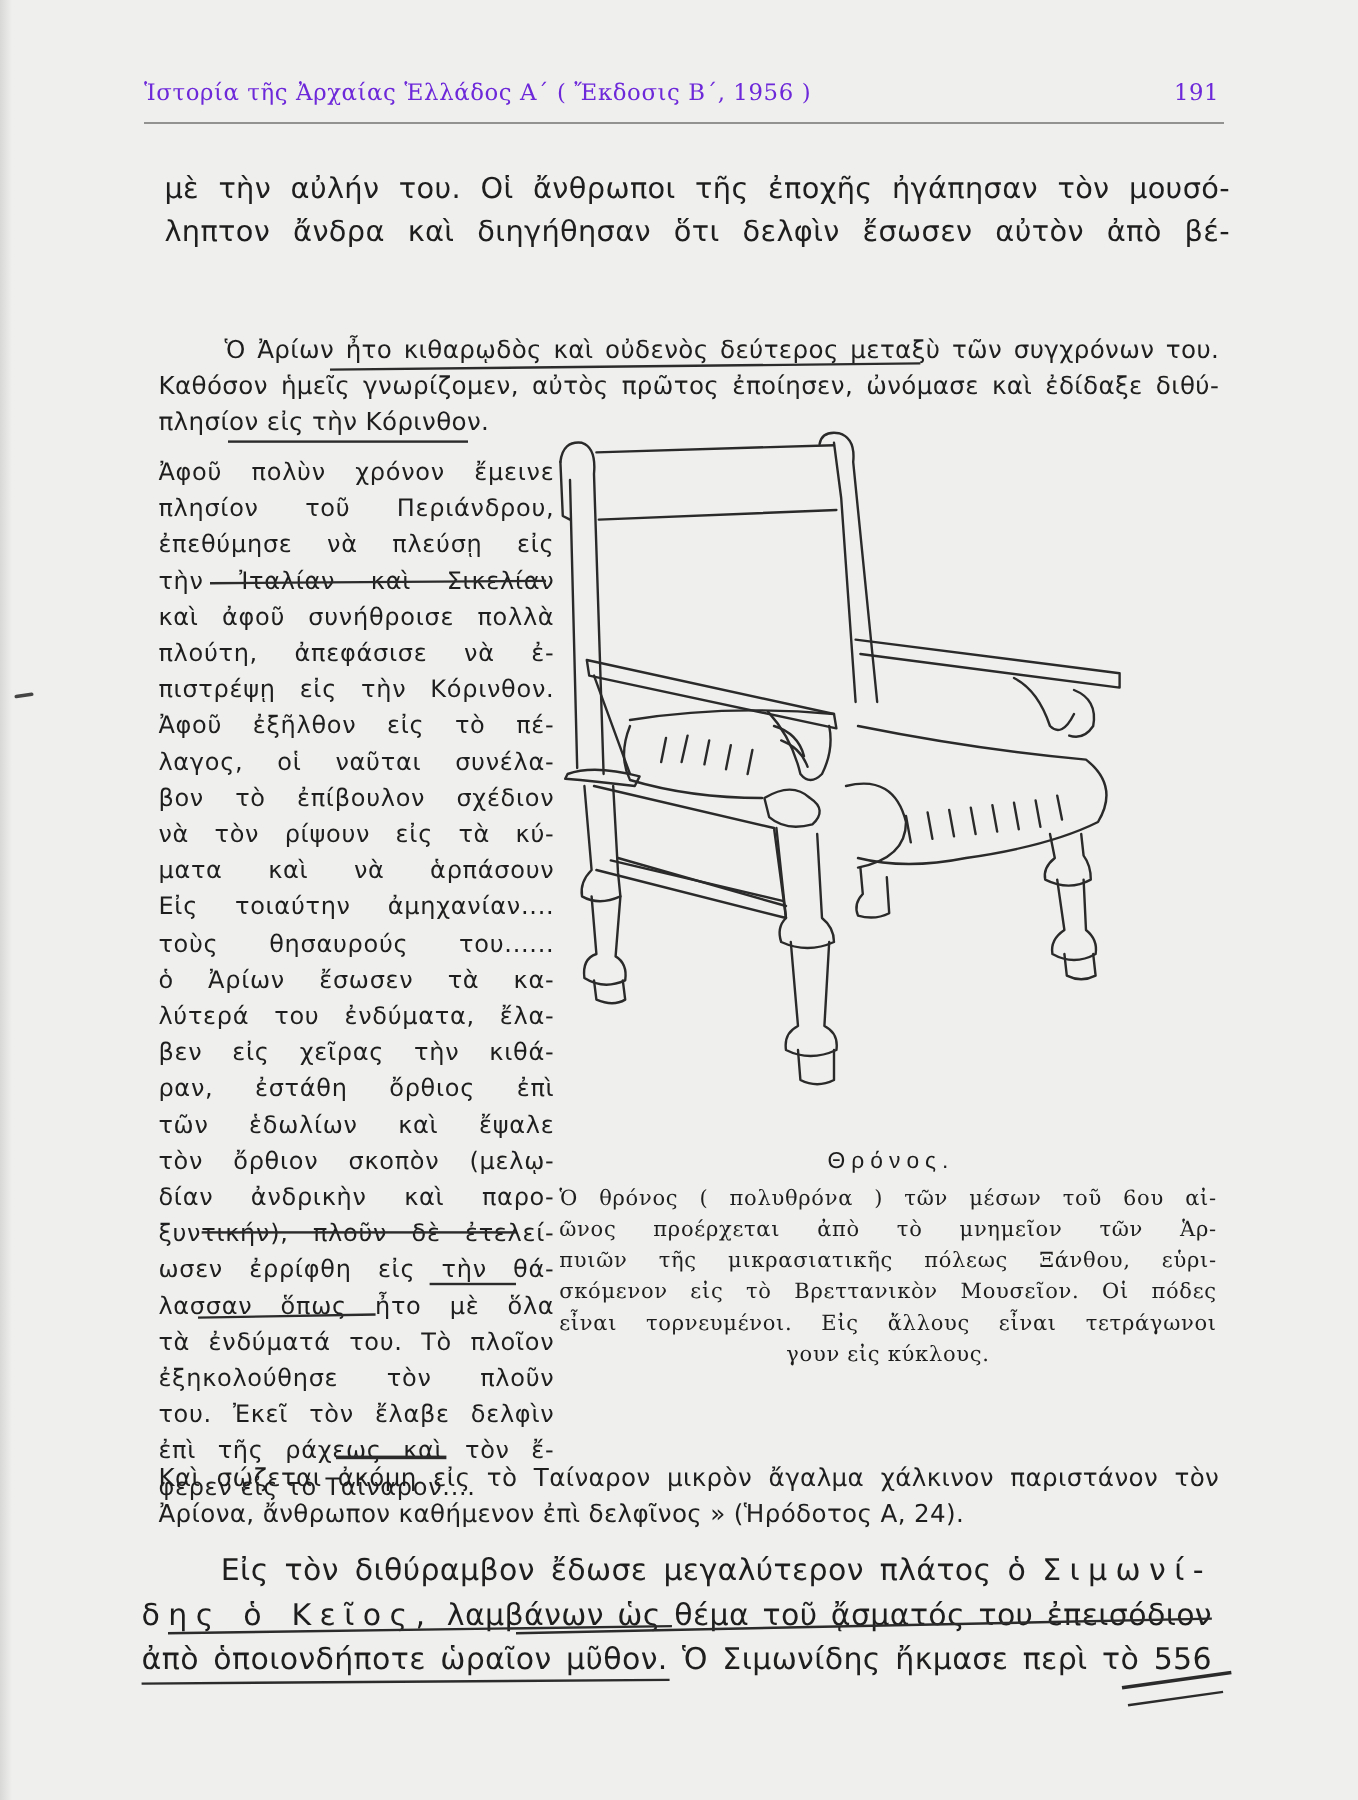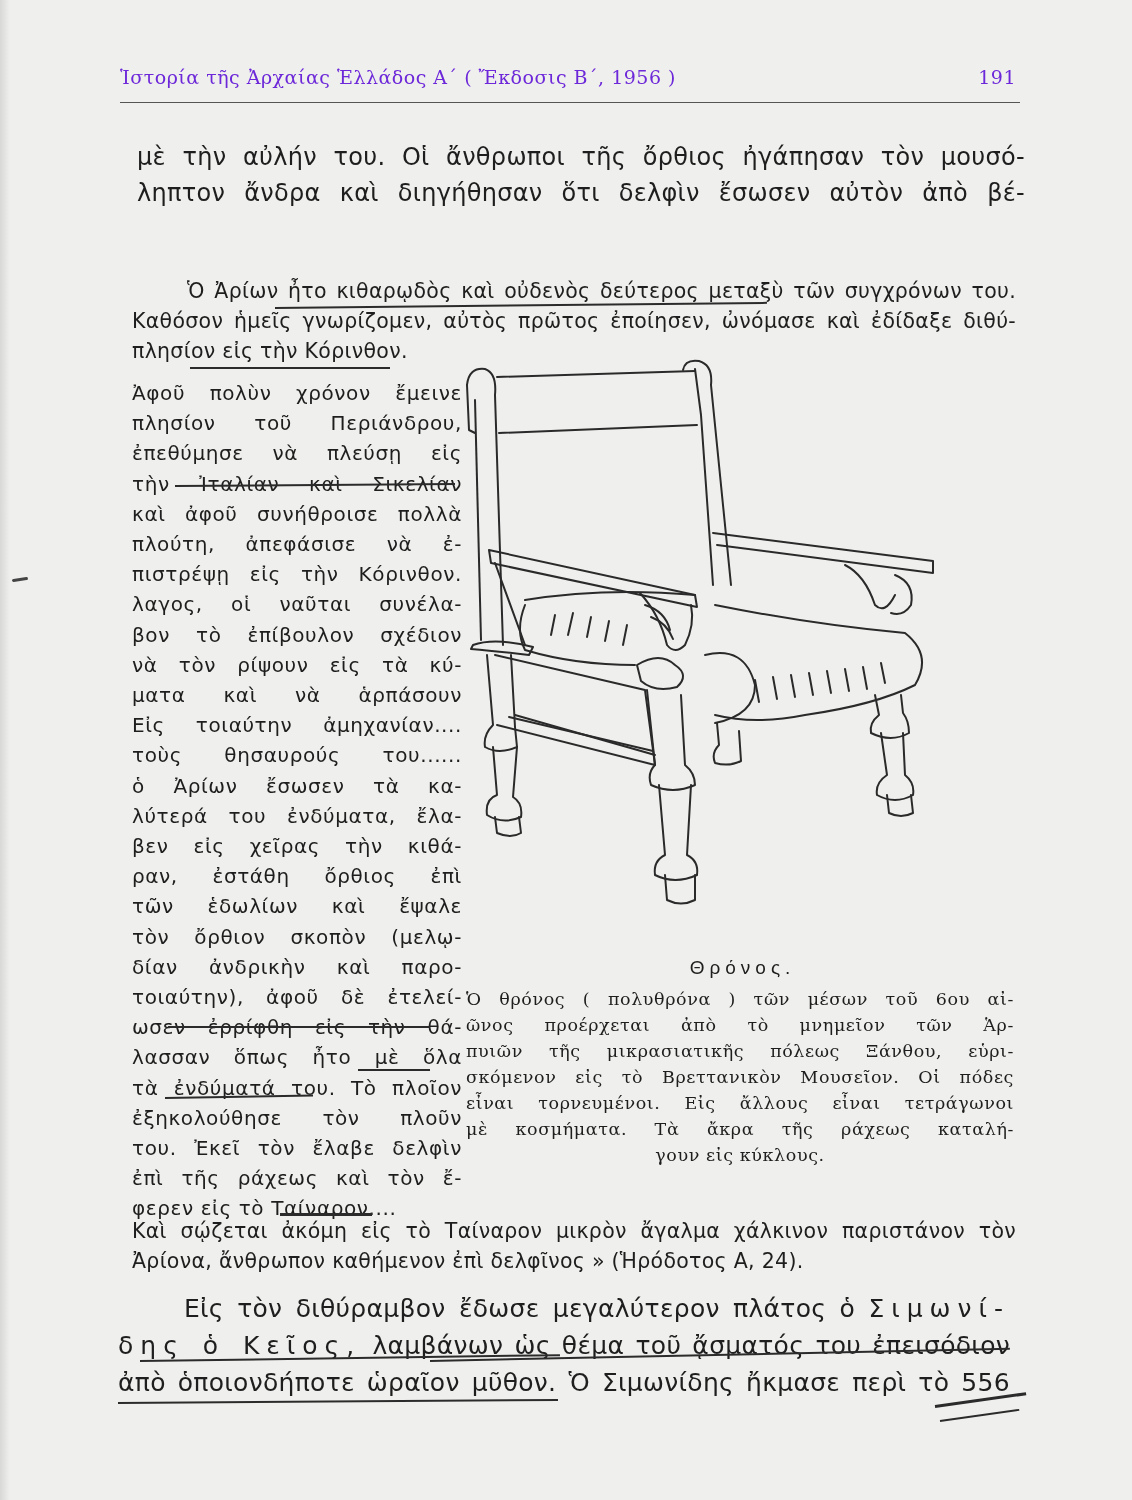--- a/index.html
+++ b/index.html
@@ -56,52 +56,53 @@
 <div class="page-edge"></div>
 <div class="margin-mark"></div>
 
 <div class="running-head">
   <span>Ἱστορία τῆς Ἀρχαίας Ἑλλάδος Α΄ ( Ἔκδοσις Β΄, 1956 )</span>
   <span class="page-num">191</span>
 </div>
 <div class="head-rule"></div>
 
 <div class="para" id="p1">
-  <span class="line justify">μὲ τὴν αὐλήν του. Οἱ ἄνθρωποι τῆς ὄρθιος ἠγάπησαν τὸν μουσό-</span>
+  <span class="line justify">μὲ τὴν αὐλήν του. Οἱ ἄνθρωποι τῆς ἐποχῆς ἠγάπησαν τὸν μουσό-</span>
   <span class="line justify">ληπτον ἄνδρα καὶ διηγήθησαν ὅτι δελφὶν ἔσωσεν αὐτὸν ἀπὸ βέ-</span>
 </div>
 
 <div class="para" id="p2">
   <span class="line justify indent">Ὁ Ἀρίων ἦτο κιθαρῳδὸς καὶ οὐδενὸς δεύτερος μεταξὺ τῶν συγχρόνων του.</span>
   <span class="line justify">Καθόσον ἡμεῖς γνωρίζομεν, αὐτὸς πρῶτος ἐποίησεν, ὠνόμασε καὶ ἐδίδαξε διθύ-</span>
   <span class="line">πλησίον εἰς τὴν Κόρινθον.</span>
 </div>
 
 <div class="para" id="col">
     <span class="line justify">Ἀφοῦ πολὺν χρόνον ἔμεινε</span>
     <span class="line justify">πλησίον τοῦ Περιάνδρου,</span>
     <span class="line justify">ἐπεθύμησε νὰ πλεύσῃ εἰς</span>
     <span class="line justify">τὴν Ἰταλίαν καὶ Σικελίαν</span>
     <span class="line justify">καὶ ἀφοῦ συνήθροισε πολλὰ</span>
     <span class="line justify">πλούτη, ἀπεφάσισε νὰ ἐ-</span>
     <span class="line justify">πιστρέψῃ εἰς τὴν Κόρινθον.</span>
+    <span class="line justify">Ἀφοῦ ἐξῆλθον εἰς τὸ πέ-</span>
     <span class="line justify">λαγος, οἱ ναῦται συνέλα-</span>
     <span class="line justify">βον τὸ ἐπίβουλον σχέδιον</span>
     <span class="line justify">νὰ τὸν ρίψουν εἰς τὰ κύ-</span>
     <span class="line justify">ματα καὶ νὰ ἁρπάσουν</span>
     <span class="line justify">Εἰς τοιαύτην ἀμηχανίαν....</span>
     <span class="line justify">τοὺς θησαυρούς του......</span>
     <span class="line justify">ὁ Ἀρίων ἔσωσεν τὰ κα-</span>
     <span class="line justify">λύτερά του ἐνδύματα, ἔλα-</span>
     <span class="line justify">βεν εἰς χεῖρας τὴν κιθά-</span>
     <span class="line justify">ραν, ἐστάθη ὄρθιος ἐπὶ</span>
     <span class="line justify">τῶν ἑδωλίων καὶ ἔψαλε</span>
     <span class="line justify">τὸν ὄρθιον σκοπὸν (μελῳ-</span>
     <span class="line justify">δίαν ἀνδρικὴν καὶ παρο-</span>
-    <span class="line justify">τοιαύτην), ἀφοῦ δὲ ἐτελεί-</span>
+    <span class="line justify">ξυντικήν), πλοῦν δὲ ἐτελεί-</span>
     <span class="line justify">ωσεν ἐρρίφθη εἰς τὴν θά-</span>
     <span class="line justify">λασσαν ὅπως ἦτο μὲ ὅλα</span>
     <span class="line justify">τὰ ἐνδύματά του. Τὸ πλοῖον</span>
     <span class="line justify">ἐξηκολούθησε τὸν πλοῦν</span>
     <span class="line justify">του. Ἐκεῖ τὸν ἔλαβε δελφὶν</span>
     <span class="line justify">ἐπὶ τῆς ράχεως καὶ τὸν ἔ-</span>
     <span class="line">φερεν εἰς τὸ Ταίναρον....</span>
   </div>
 
 <svg class="chair" viewBox="0 0 560 600" fill="none" stroke="#2a2a2a" stroke-width="2" stroke-linecap="round" stroke-linejoin="round">
@@ -156,21 +157,20 @@
   </g>
 </svg>
 
 <div class="caption-title">Θρόνος.</div>
 <div class="caption" id="cap">
     <span class="line justify">Ὁ θρόνος ( πολυθρόνα ) τῶν μέσων τοῦ 6ου αἰ-</span>
     <span class="line justify">ῶνος προέρχεται ἀπὸ τὸ μνημεῖον τῶν Ἁρ-</span>
     <span class="line justify">πυιῶν τῆς μικρασιατικῆς πόλεως Ξάνθου, εὑρι-</span>
     <span class="line justify">σκόμενον εἰς τὸ Βρεττανικὸν Μουσεῖον. Οἱ πόδες</span>
     <span class="line justify">εἶναι τορνευμένοι. Εἰς ἄλλους εἶναι τετράγωνοι</span>
-    <span class="line justify">μὲ κοσμήματα. Τὰ ἄκρα τῆς ράχεως καταλή-</span>
     <span class="line last">γουν εἰς κύκλους.</span>
   </div>
 
 <div class="para" id="p3">
   <span class="line justify">Καὶ σῴζεται ἀκόμη εἰς τὸ Ταίναρον μικρὸν ἄγαλμα χάλκινον παριστάνον τὸν</span>
   <span class="line">Ἀρίονα, ἄνθρωπον καθήμενον ἐπὶ δελφῖνος » (Ἡρόδοτος Α, 24).</span>
 </div>
 
 <div class="para" id="p4">
   <span class="line justify indent"><span>Εἰς τὸν διθύραμβον ἔδωσε μεγαλύτερον πλάτος ὁ </span><span class="spaced">Σιμωνί-</span></span>

